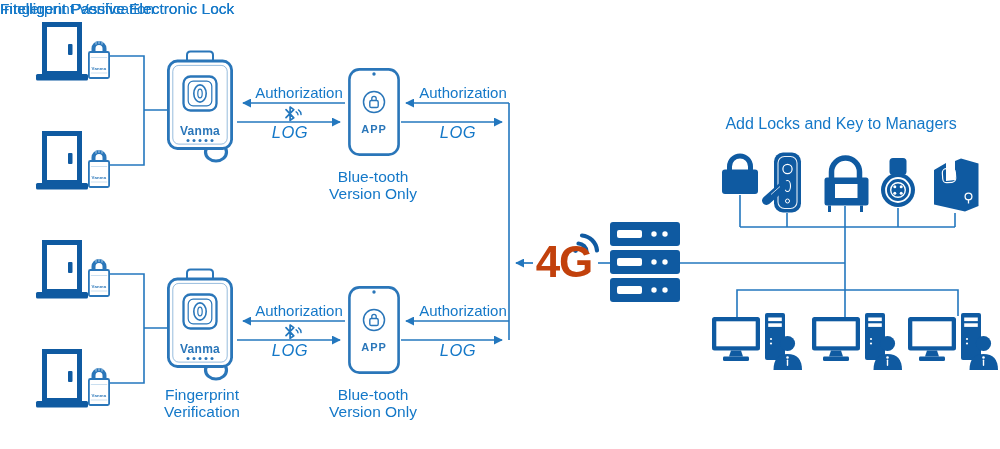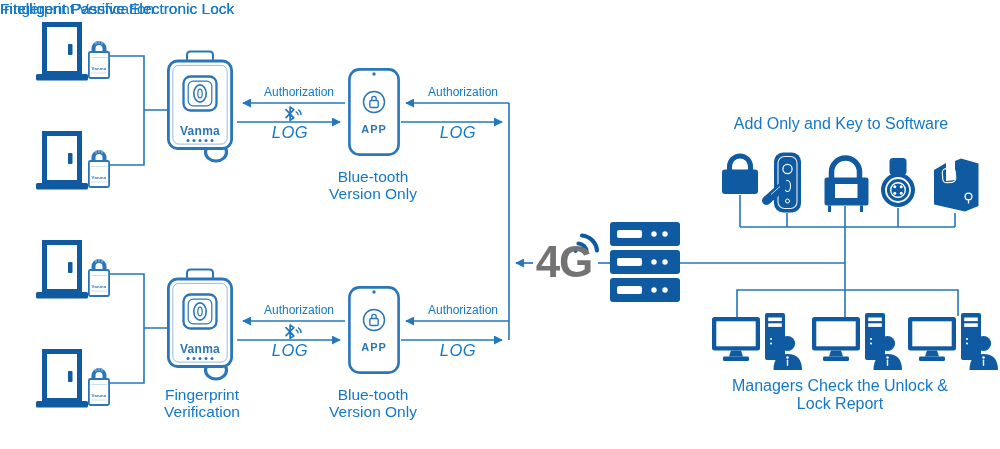--- a/index.html
+++ b/index.html
@@ -1,24 +1,24 @@
 <!DOCTYPE html>
 <html><head>
 <meta charset="utf-8">
 <style>
   html,body{margin:0;padding:0;background:#fff;}
   .stage{position:relative;width:1000px;height:449px;background:#fff;overflow:hidden;
          font-family:"Liberation Sans",sans-serif;}
   .stage svg.canvas{position:absolute;left:0;top:0;}
   .lbl{position:absolute;text-align:center;color:#1478C8;
        font:15.5px/17px "Liberation Sans",sans-serif;}
-  .lbl.auth{font-size:12px;}
+  .lbl.auth{font-size:15px;}
   .lbl.log{font-size:16.5px;letter-spacing:.5px;font-style:italic;}
   .lbl.title{font-size:16px;line-height:18px;}
-  .lbl.net{font-size:44px;line-height:44px;font-weight:bold;color:#737373;letter-spacing:-1px;}
+  .lbl.net{font-size:44px;line-height:44px;font-weight:bold;color:#c2410c;letter-spacing:-1px;}
   svg text.vanma-sm{font:600 4.3px "Liberation Sans",sans-serif;fill:#2A76B9;letter-spacing:.2px;}
   svg text.vanma-lg{font:bold 12px "Liberation Sans",sans-serif;fill:#2A76B9;letter-spacing:.3px;}
   svg text.app{font:bold 11px "Liberation Sans",sans-serif;fill:#2A76B9;letter-spacing:.9px;}
 </style>
 </head>
 <body>
 
 <div class="stage">
 
   <svg class="canvas" width="1000" height="449" viewBox="0 0 1000 449">
@@ -213,16 +213,15 @@
   <div class="lbl auth" style="left:240px;top:302px;width:118px;">Authorization</div>
   <div class="lbl auth" style="left:404px;top:302px;width:118px;">Authorization</div>
 
   <div class="lbl log" style="left:239px;top:124px;width:102px;">LOG</div>
   <div class="lbl log" style="left:407px;top:124px;width:102px;">LOG</div>
   <div class="lbl log" style="left:239px;top:342px;width:102px;">LOG</div>
   <div class="lbl log" style="left:407px;top:342px;width:102px;">LOG</div>
 
   <div class="lbl net" style="left:524px;top:240px;width:80px;">4G</div>
 
-  <div class="lbl title" style="left:713px;top:115px;width:256px;">Add Only and Key to Software</div>
-  <div class="lbl title" style="left:720px;top:377px;width:240px;">Managers Check the Unlock &amp; Lock Report</div>
+  <div class="lbl title" style="left:713px;top:115px;width:256px;">Add Locks and Key to Managers</div>
 
 </div>
 
 </body></html>

